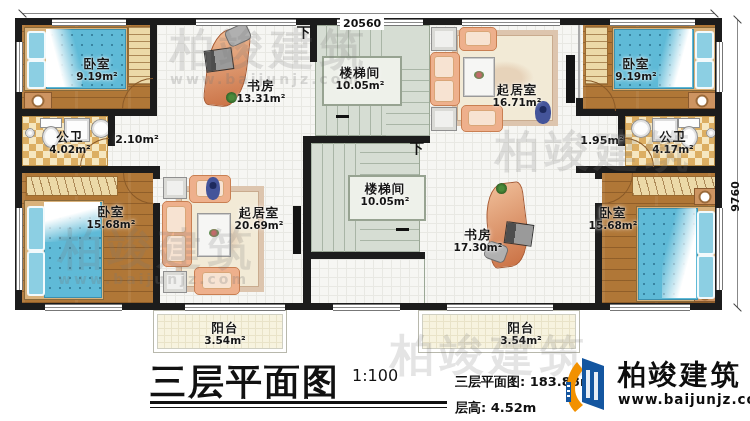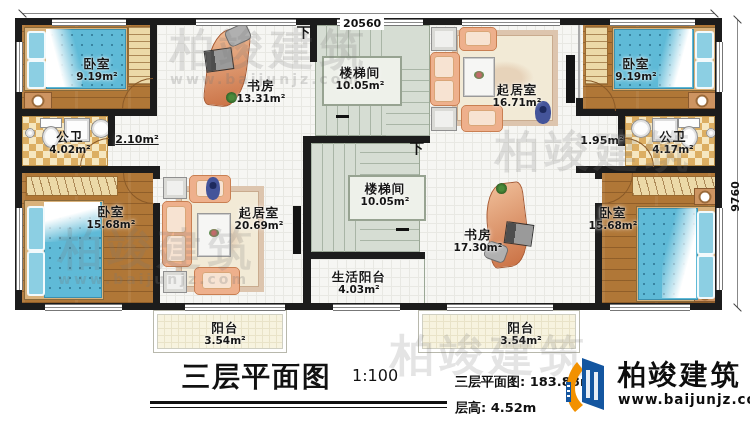--- a/index.html
+++ b/index.html
@@ -49,21 +49,21 @@
   .plant{position:absolute;background:radial-gradient(circle,#4a8a3a 30%,#2a5a22 80%);border-radius:50%;z-index:12;}
   .fixt{position:absolute;background:#fdfdfd;border:1px solid #8f8f8f;z-index:11;}
   .ellip{border-radius:50%;box-shadow:inset 0 0 0 2px #e2e2e2;}
   .cab{box-shadow:inset 0 0 0 2px #ddd, inset 0 -6px 0 -4px #ccc;}
   .wm{position:absolute;color:rgba(120,120,120,.20);font-weight:bold;line-height:1.05;z-index:45;pointer-events:none;white-space:nowrap;}
   .wm .big{font-size:44px;letter-spacing:6px;}
   .wm .sm{font-size:14px;letter-spacing:3px;color:rgba(120,120,120,.26);}
   .dimline{position:absolute;background:#888;z-index:50;}
   .dimtick{position:absolute;width:11px;height:1px;background:#444;transform:rotate(45deg);z-index:50;}
   .dimlab{position:absolute;font-size:11px;font-weight:bold;color:#111;background:#fff;padding:0 3px;z-index:51;}
-  .tb-title{position:absolute;font-size:28px;color:#111;letter-spacing:2px;font-weight:600;z-index:60;margin-left:32px;}
+  .tb-title{position:absolute;font-size:36px;color:#111;letter-spacing:2px;font-weight:600;z-index:60;}
   .tb-scale{position:absolute;font-size:16px;color:#111;z-index:60;}
   .tb-line{position:absolute;background:#111;z-index:60;}
   .tb-info{position:absolute;font-size:13px;color:#111;font-weight:600;z-index:60;}
   .brand-name{position:absolute;font-size:28px;font-weight:bold;color:#0d0d0d;letter-spacing:3px;z-index:60;}
   .brand-url{position:absolute;font-size:13.5px;font-weight:bold;color:#0d0d0d;letter-spacing:1px;z-index:60;}
 </style>
 </head>
 <body>
 
 <div id="stage">
@@ -270,21 +270,21 @@
     <div class="ar">16.71m²</div>
   </div>
   <div class="rlabel" style="left:636px;top:70px;">
     <div class="nm">卧室</div>
     <div class="ar">9.19m²</div>
   </div>
   <div class="rlabel" style="left:70px;top:143px;">
     <div class="nm">公卫</div>
     <div class="ar">4.02m²</div>
   </div>
-  <div class="rlabel" style="left:137px;top:140px;text-decoration:underline;">
+  <div class="rlabel" style="left:137px;top:140px;">
     <div class="ar" style="font-size:11px;">2.10m²</div>
   </div>
   <div class="rlabel" style="left:602px;top:141px;">
     <div class="ar" style="font-size:11px;">1.95m²</div>
   </div>
   <div class="rlabel" style="left:673px;top:143px;">
     <div class="nm">公卫</div>
     <div class="ar">4.17m²</div>
   </div>
   <div class="rlabel" style="left:111px;top:218px;">
@@ -295,24 +295,20 @@
     <div class="nm">起居室</div>
     <div class="ar">20.69m²</div>
   </div>
   <div class="rlabel" style="left:385px;top:195px;">
     <div class="nm">楼梯间</div>
     <div class="ar">10.05m²</div>
   </div>
   <div class="rlabel" style="left:478px;top:241px;">
     <div class="nm">书房</div>
     <div class="ar">17.30m²</div>
-  </div>
-  <div class="rlabel" style="left:359px;top:283px;">
-    <div class="nm">生活阳台</div>
-    <div class="ar">4.03m²</div>
   </div>
   <div class="rlabel" style="left:613px;top:219px;">
     <div class="nm">卧室</div>
     <div class="ar">15.68m²</div>
   </div>
   <div class="rlabel" style="left:225px;top:334px;">
     <div class="nm">阳台</div>
     <div class="ar">3.54m²</div>
   </div>
   <div class="rlabel" style="left:521px;top:334px;">

